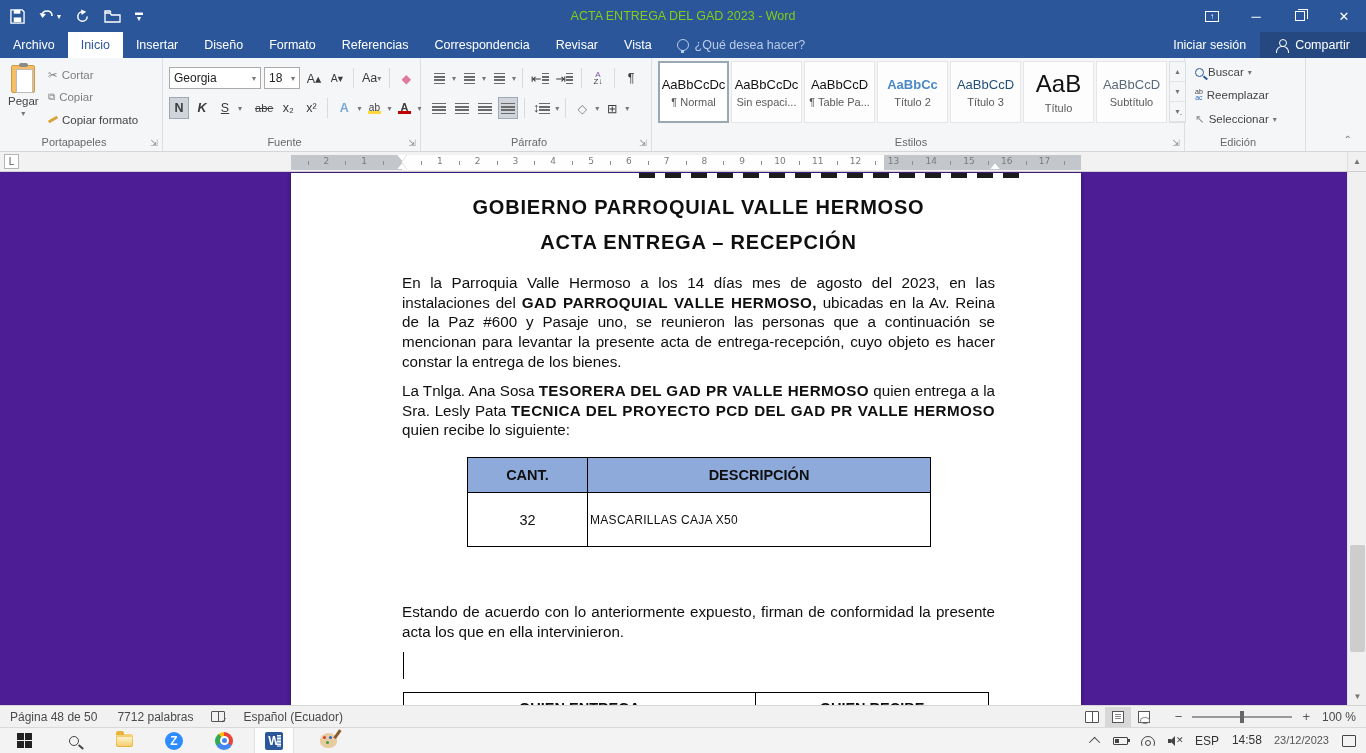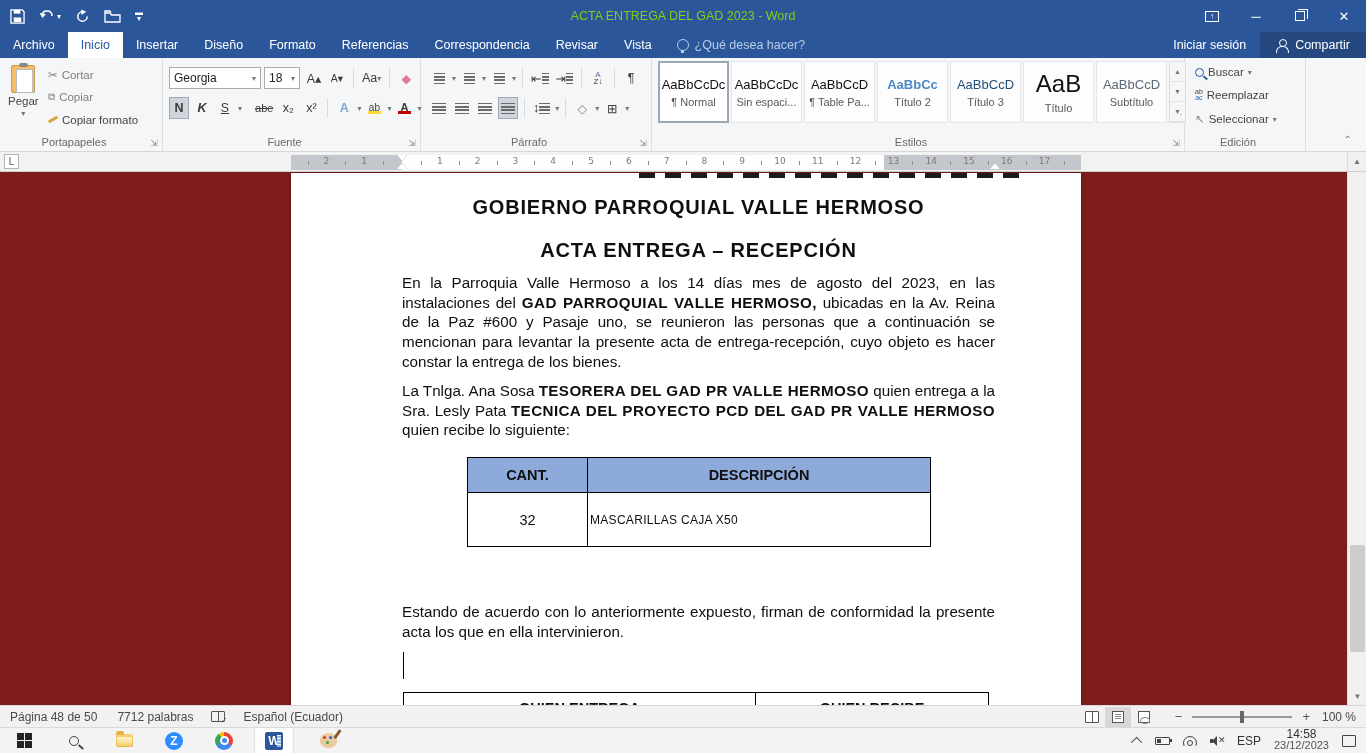--- a/index.html
+++ b/index.html
@@ -73,21 +73,21 @@
   .rwhite{position:absolute;left:111px;top:0;width:482px;height:15px;background:#fefefe;}
   .rnum{position:absolute;top:1px;font-size:9px;color:#7b7b7b;transform:translateX(-50%);font-family:"DejaVu Sans",sans-serif;}
   .rtick{position:absolute;top:6px;width:1px;height:4px;background:#8d8d8d;}
   .ind{position:absolute;width:0;height:0;}
   .ind.left-top{border-left:5px solid transparent;border-right:5px solid transparent;border-top:6px solid #fff;top:0;margin-left:-5px;filter:drop-shadow(0 0 .5px #777);}
   .ind.left-bot{border-left:5px solid transparent;border-right:5px solid transparent;border-bottom:6px solid #fff;top:8px;margin-left:-5px;filter:drop-shadow(0 0 .5px #777);}
   .ind.right{border-left:5px solid transparent;border-right:5px solid transparent;border-bottom:6px solid #fff;top:8px;margin-left:-5px;filter:drop-shadow(0 0 .5px #777);}
   .rulup{position:absolute;right:0;top:0;width:19px;height:19px;background:#f0f0f0;border-left:1px solid #ddd;color:#737373;font-size:8px;display:flex;align-items:center;justify-content:center;}
 
   
-  .canvas{position:absolute;left:0;top:172px;width:1366px;height:533px;background:#7f1d1d;overflow:hidden;}
+  .canvas{position:absolute;left:0;top:172px;width:1366px;height:533px;background:#4c1d95;overflow:hidden;}
   .page{position:absolute;left:291px;top:1px;width:790px;height:532px;background:#fff;box-shadow:0 0 4px rgba(0,0,0,.4);overflow:hidden;font-family:"DejaVu Serif",serif;color:#0f0f0f;}
   .fragstrip{position:absolute;left:348px;top:0;width:390px;height:5px;background:repeating-linear-gradient(90deg,#1c1c1c 0 16px,transparent 16px 26px);}
   .doc-h{position:absolute;left:111px;width:593px;text-align:center;font-weight:bold;font-size:20px;letter-spacing:.8px;line-height:27px;}
   .doc-p{position:absolute;left:111px;width:593px;font-size:15.2px;line-height:19.7px;text-align:justify;}
   .doc-p .b{font-weight:bold;letter-spacing:.4px;}
   .dtable{position:absolute;left:176px;width:464px;border-collapse:collapse;font-size:14.5px;}
   .dtable td,.dtable th{border:1px solid #000;}
   .dtable th{background:#8eaadb;font-weight:bold;height:35px;}
   .dtable td{height:54px;}
   .cell-c{text-align:center;}
@@ -140,21 +140,21 @@
   .batt{width:15px;height:8px;border:1px solid #444;border-radius:1px;position:relative;}
   .batt:before{content:"";position:absolute;right:-3px;top:1.5px;width:2px;height:3px;background:#444;}
   .batt:after{content:"";position:absolute;left:1px;top:1px;width:4px;height:4px;background:#444;}
   .wifi{width:14px;height:10px;position:relative;overflow:hidden;}
   .wifi:before{content:"";position:absolute;left:0;top:0;width:14px;height:14px;border:1.4px solid #444;border-radius:50%;box-sizing:border-box;}
   .wifi:after{content:"";position:absolute;left:4px;top:4px;width:6px;height:6px;border:1.4px solid #444;border-radius:50%;box-sizing:border-box;}
   .spk{position:relative;width:14px;height:10px;}
   .spk:before{content:"";position:absolute;left:0;top:3px;width:3px;height:4px;background:#444;}
   .spk:after{content:"";position:absolute;left:2px;top:0;border-top:5px solid transparent;border-bottom:5px solid transparent;border-right:5px solid #444;}
   .spk .x{position:absolute;left:8px;top:-1px;font-size:9px;color:#444;}
-  .clock{display:flex;flex-direction:column;align-items:center;line-height:11px;height:24px;overflow:hidden;}
+  .clock{display:flex;align-items:center;line-height:11px;height:24px;overflow:hidden;gap:12px;}
   .clock .date{font-size:11px;color:#555;}
   .actionc{width:14px;height:12px;border:1.4px solid #444;border-radius:1px;}
 </style>
 </head>
 <body>
 
 <div class="screen">
 
   <div class="titlebar">
     <div class="qat">
@@ -457,21 +457,21 @@
         <span class="rtick" style="left: 772.5px;"></span>
       </div>
     <div class="rulup">▲</div>
   </div>
 
   <div class="canvas">
     <div class="page">
       <div class="fragstrip"></div>
 
       <div class="doc-h" style="top:21px;">GOBIERNO PARROQUIAL VALLE HERMOSO</div>
-      <div class="doc-h" style="top:64px;">ACTA ENTREGA – RECEPCIÓN</div>
+      <div class="doc-h" style="top:56px;">ACTA ENTREGA – RECEPCIÓN</div>
 
       <div class="doc-p" style="top:100px;"><span>En la Parroquia Valle Hermoso a los 14 días mes de agosto del 2023, en las instalaciones del </span><span class="b">GAD PARROQUIAL VALLE HERMOSO,</span><span> ubicadas en la Av. Reina de la Paz #600 y Pasaje uno, se reunieron las personas que a continuación se mencionan para levantar la presente acta de entrega-recepción, cuyo objeto es hacer constar la entrega de los bienes.</span></div>
       <div class="doc-p" style="top:208px;"><span>La Tnlga. Ana Sosa </span><span class="b">TESORERA DEL GAD PR VALLE HERMOSO</span><span> quien entrega a la Sra. Lesly Pata </span><span class="b">TECNICA DEL PROYECTO PCD DEL GAD PR VALLE HERMOSO</span><span> quien recibe lo siguiente:</span></div>
 
       <table class="dtable" style="top:284px;">
         <tbody>
             <tr>
           <th style="width:120px;">CANT.</th>
           <th>DESCRIPCIÓN</th>
         </tr>

